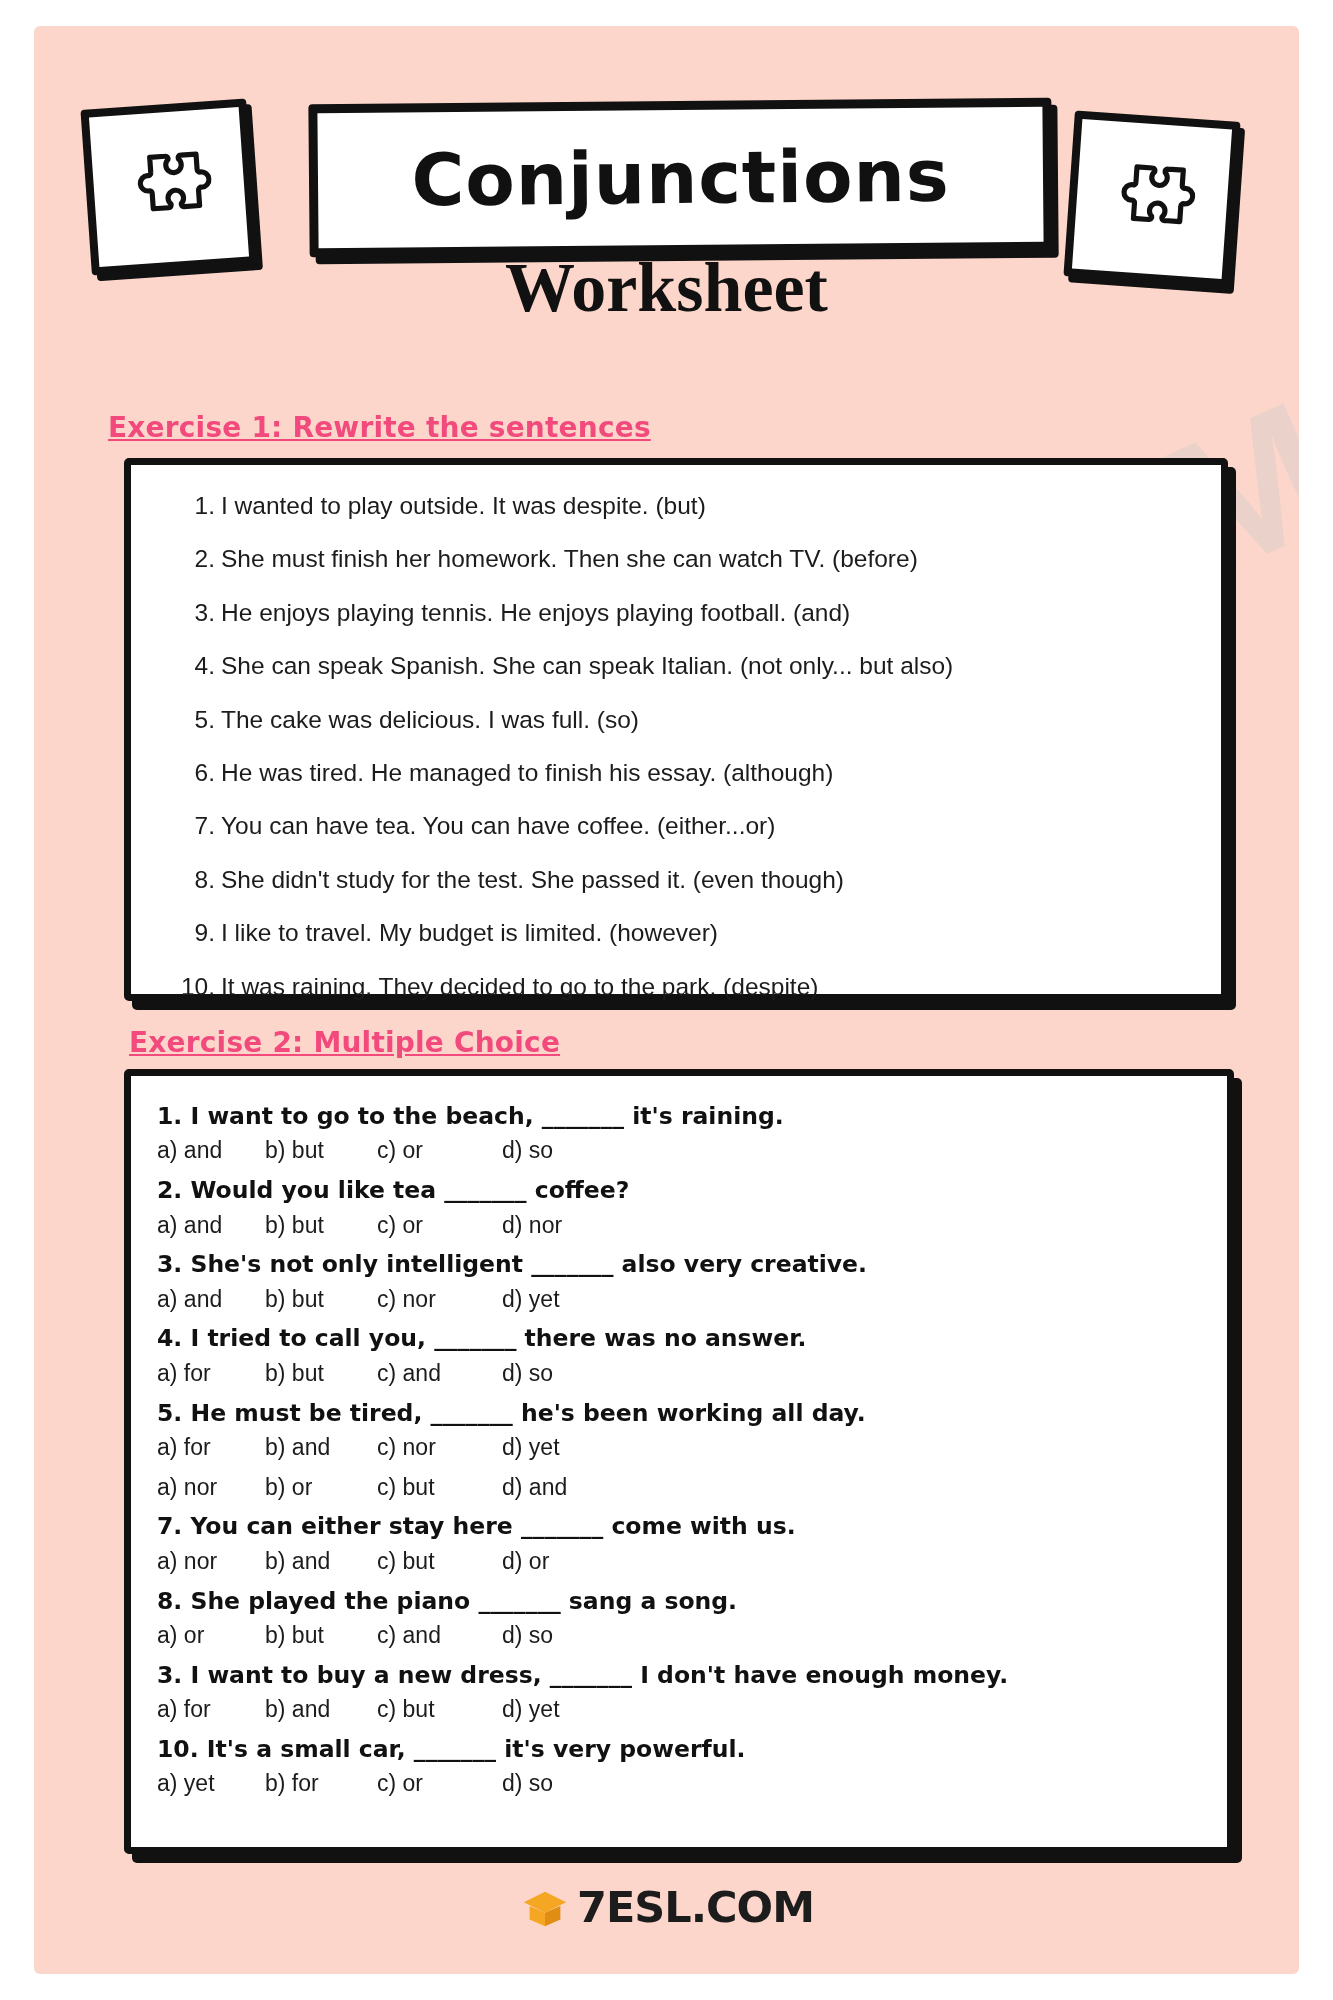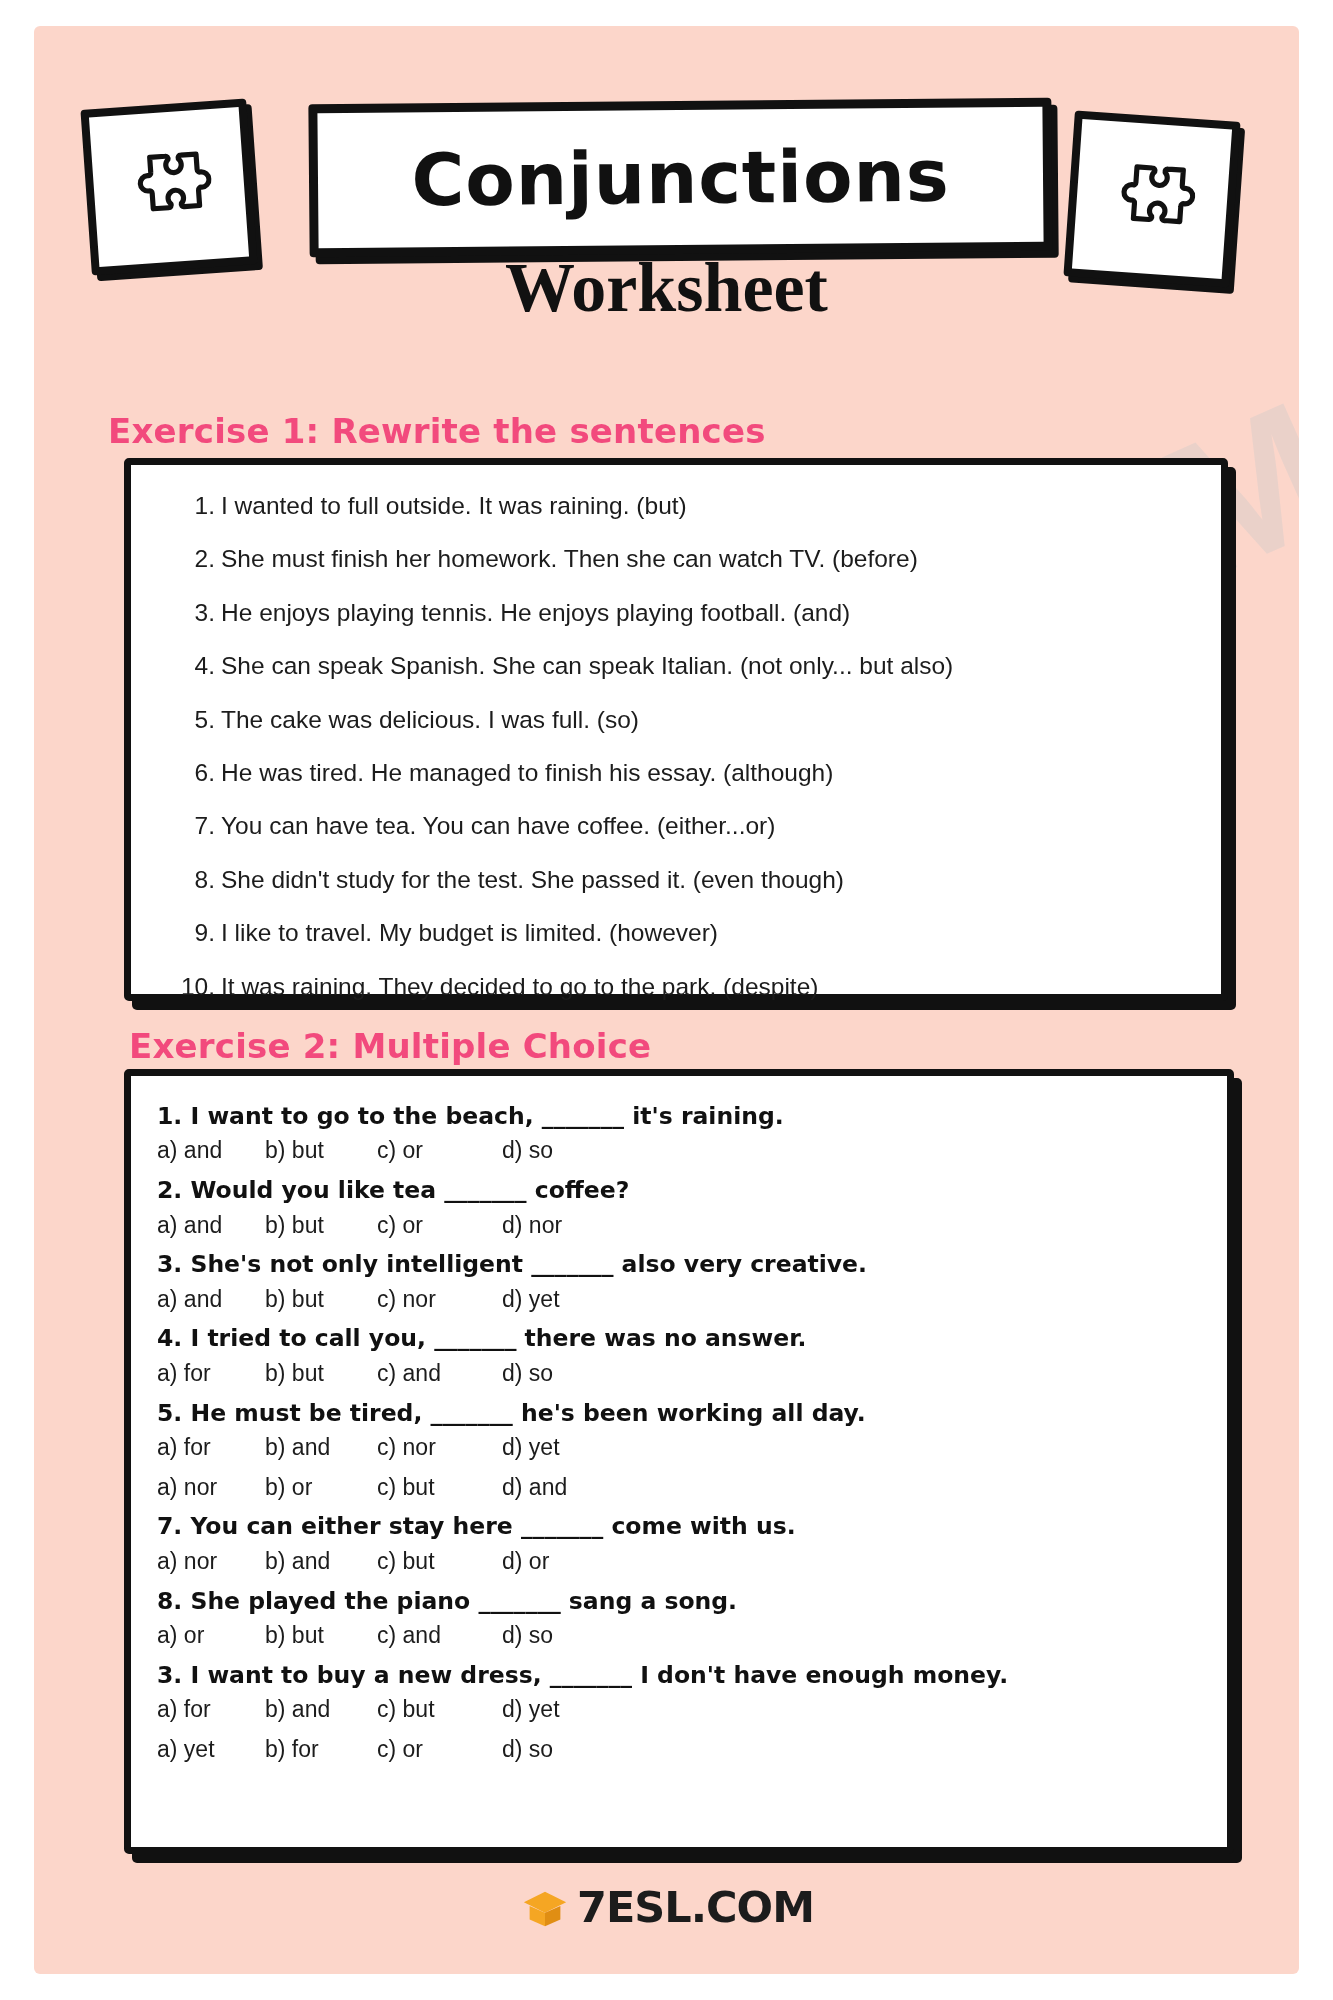--- a/index.html
+++ b/index.html
@@ -118,23 +118,24 @@
   }
   .puzzle-left { left: 52px; top: 78px; transform: rotate(-4deg); }
   .puzzle-right { left: 1035px; top: 90px; transform: rotate(4deg); }
 
   
   .ex-heading {
     position: absolute;
     z-index: 10;
     font-family: "DejaVu Sans", sans-serif;
     font-weight: bold;
-    font-size: 34px;
+    font-size: 28px;
     color: #f24a7d;
     letter-spacing: .2px;
+    text-decoration: underline;
   }
   #ex1-heading { left: 74px; top: 385px; }
   #ex2-heading { left: 95px; top: 1000px; }
 
   
   .box {
     position: absolute;
     z-index: 10;
     background: #ffffff;
     border: 7px solid #111111;
@@ -251,21 +252,21 @@
 
       <div class="subtitle">Worksheet</div>
     </div>
 
     <div class="ex-heading" id="ex1-heading">Exercise 1: Rewrite the sentences</div>
 
     <div class="box" id="box1">
       <ul class="ex1-list">
         <li class="ex1-item">
           <span class="ex1-num">1.</span>
-          <span class="ex1-text">I wanted to full outside. It was raining. (but)</span>
+          <span class="ex1-text">I wanted to play outside. It was despite. (but)</span>
         </li>
         <li class="ex1-item">
           <span class="ex1-num">2.</span>
           <span class="ex1-text">She must finish her homework. Then she can watch TV. (before)</span>
         </li>
         <li class="ex1-item">
           <span class="ex1-num">3.</span>
           <span class="ex1-text">He enjoys playing tennis. He enjoys playing football. (and)</span>
         </li>
         <li class="ex1-item">
@@ -387,20 +388,21 @@
           <div class="q-row">3. I want to buy a new dress, _______ I don't have enough money.</div>
           <div class="opts-row">
             <span class="opt opt-a">a) for</span>
             <span class="opt opt-b">b) and</span>
             <span class="opt opt-c">c) but</span>
             <span class="opt opt-d">d) yet</span>
           </div>
         </div>
 
         <div>
+          <div class="q-row">10. It's a small car, _______ it's very powerful.</div>
           <div class="opts-row">
             <span class="opt opt-a">a) yet</span>
             <span class="opt opt-b">b) for</span>
             <span class="opt opt-c">c) or</span>
             <span class="opt opt-d">d) so</span>
           </div>
         </div>
 
       </div>
     </div>

